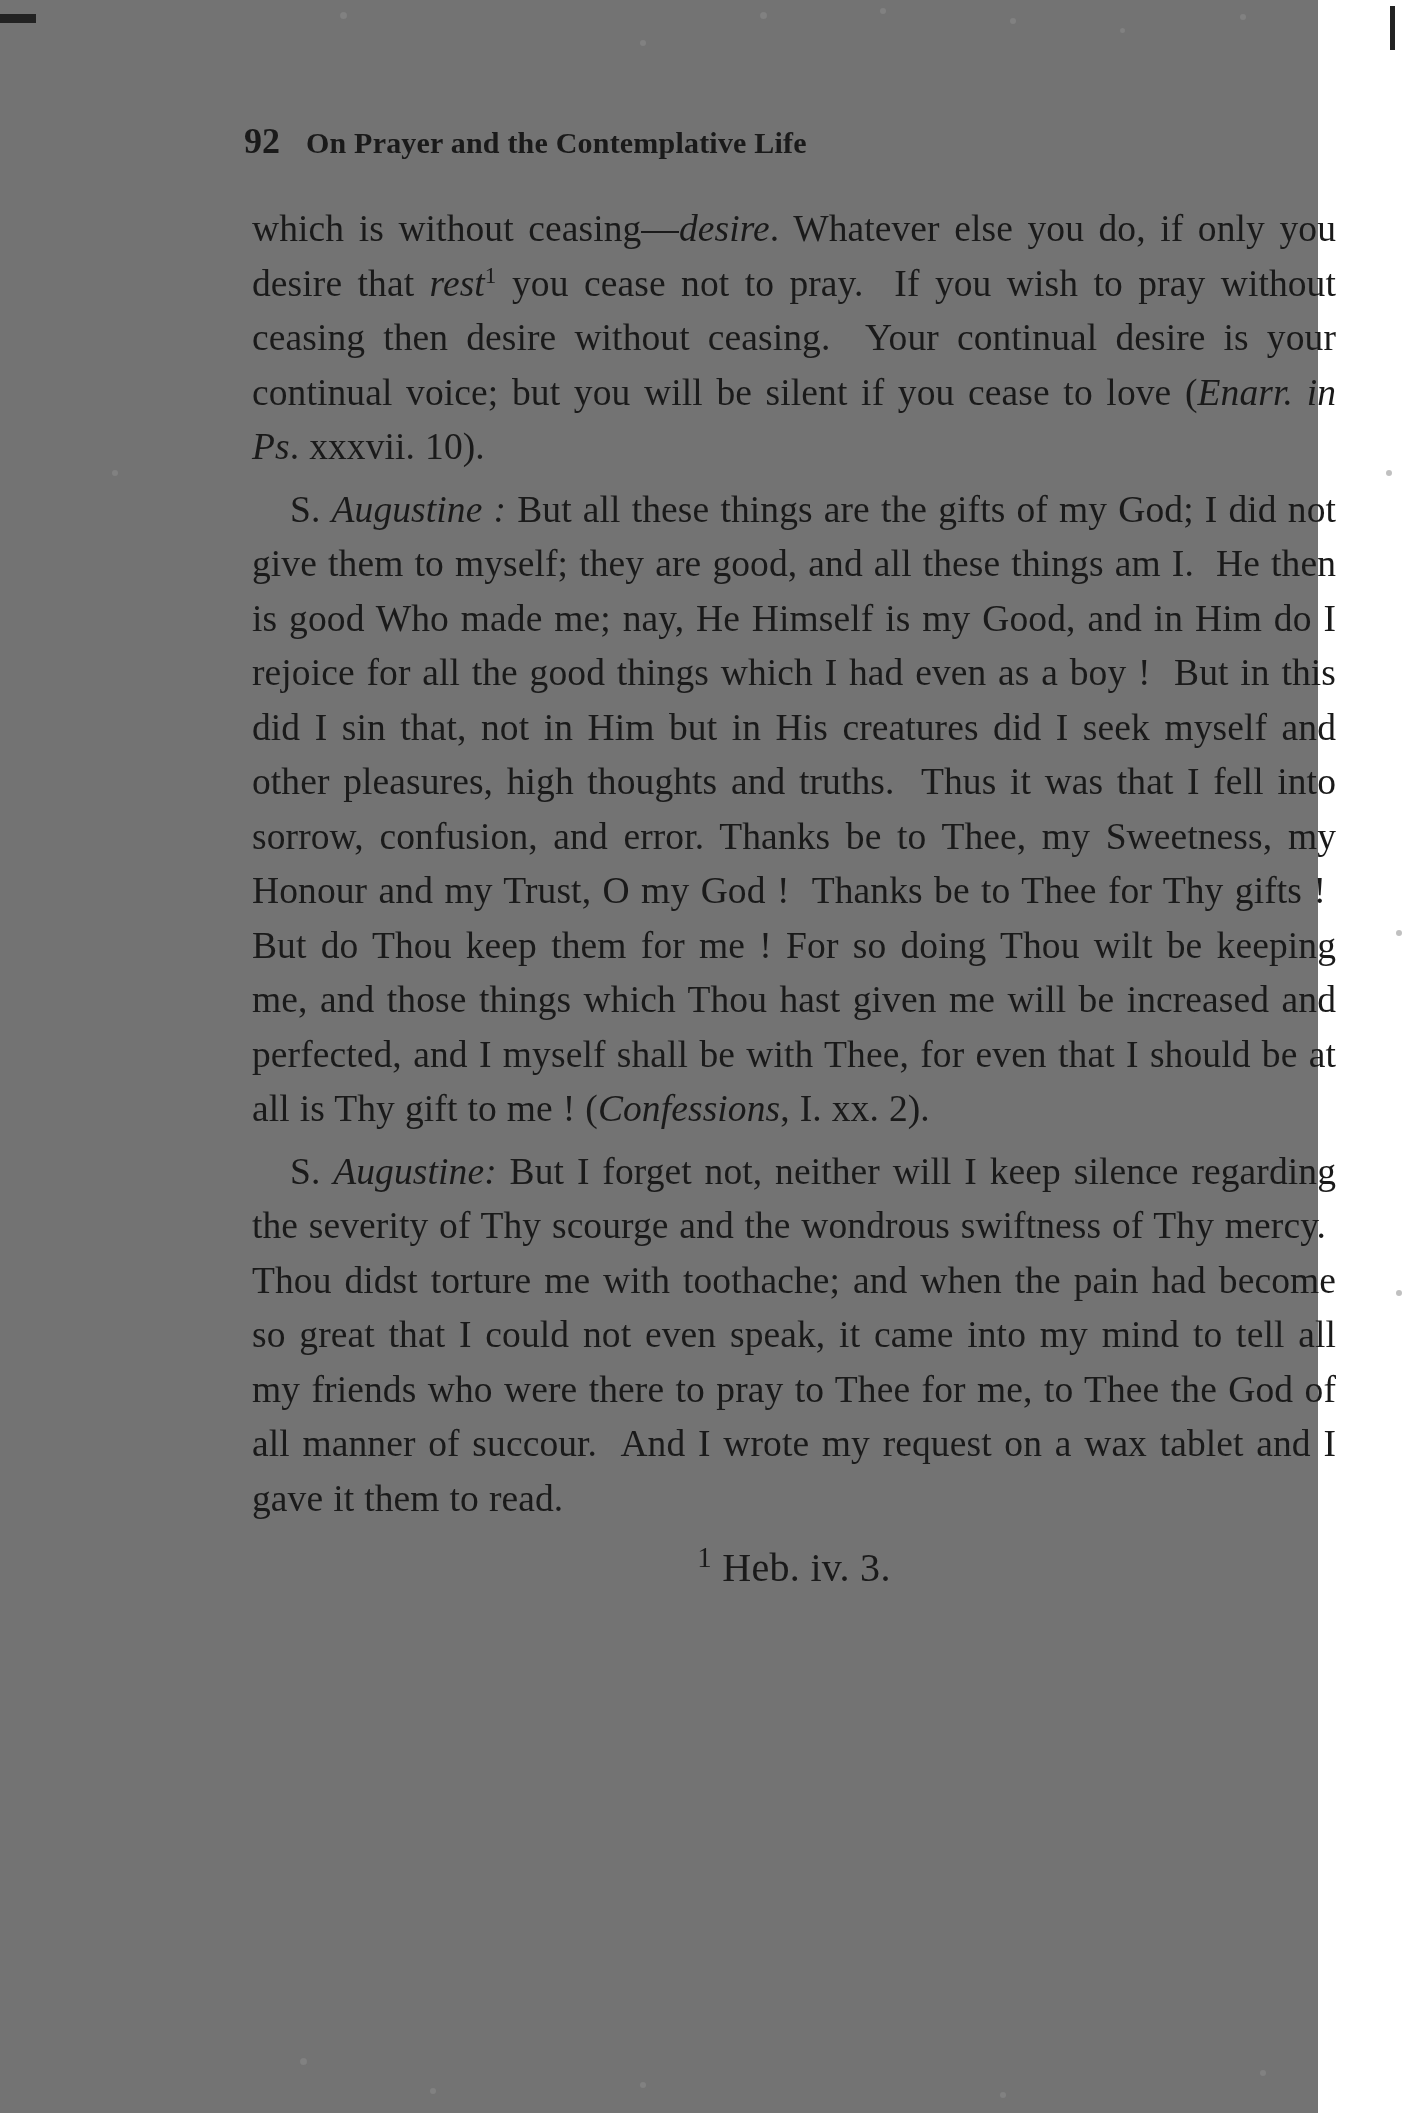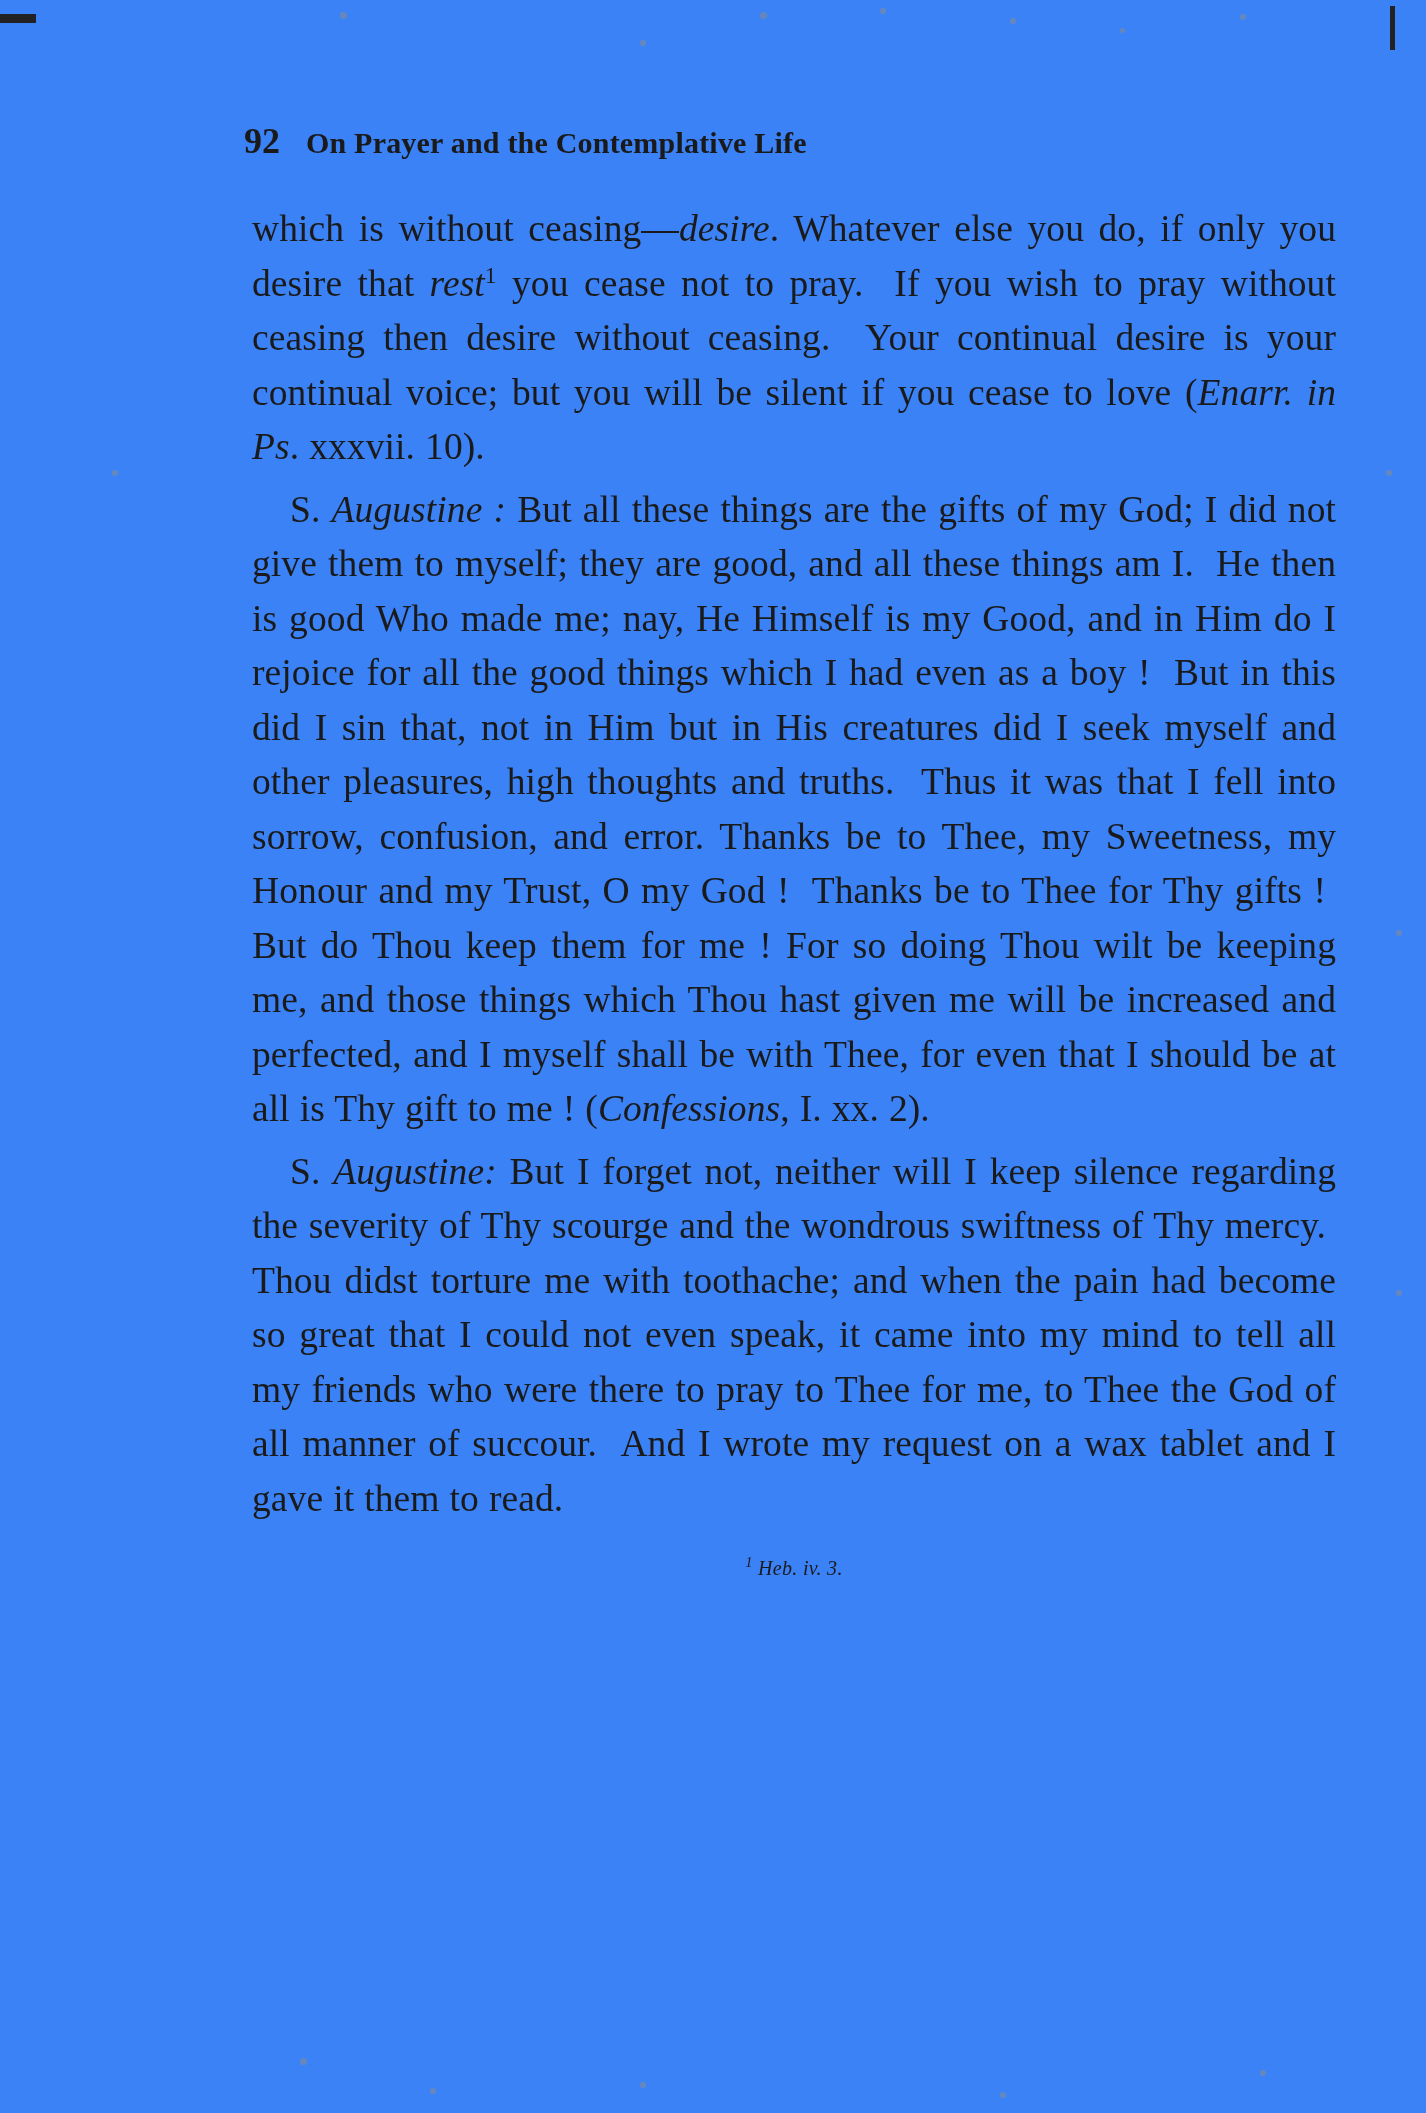--- a/index.html
+++ b/index.html
@@ -11,23 +11,23 @@
     width: 1426px;
     height: 2113px;
     position: relative;
     font-family: "Liberation Serif", serif;
     color: #1a1a1a;
     overflow: hidden;
   }
   .page {
     position: absolute;
     left: 0; top: 0;
-    width: 1426px;
+    width: 1318px;
     height: 2113px;
-    background: #3b82f6;
+    background: #737373;
   }
   
   .speck {
     position: absolute;
     background: #8d8d8d;
     opacity: .55;
     border-radius: 50%;
   }
   .edge-mark {
     position: absolute;
@@ -75,24 +75,23 @@
   }
   em { font-style: italic; }
   sup {
     font-size: .62em;
     vertical-align: super;
     line-height: 0;
   }
   .footnote {
     margin-top: 22px;
     text-align: center;
-    font-size: 20px;
+    font-size: 40px;
     line-height: 40px;
     letter-spacing: .3px;
-    font-style: italic;
   }
   .footnote sup {
     font-size: .72em;
   }
 </style>
 </head>
 <body>
 
 <div class="page">
 

